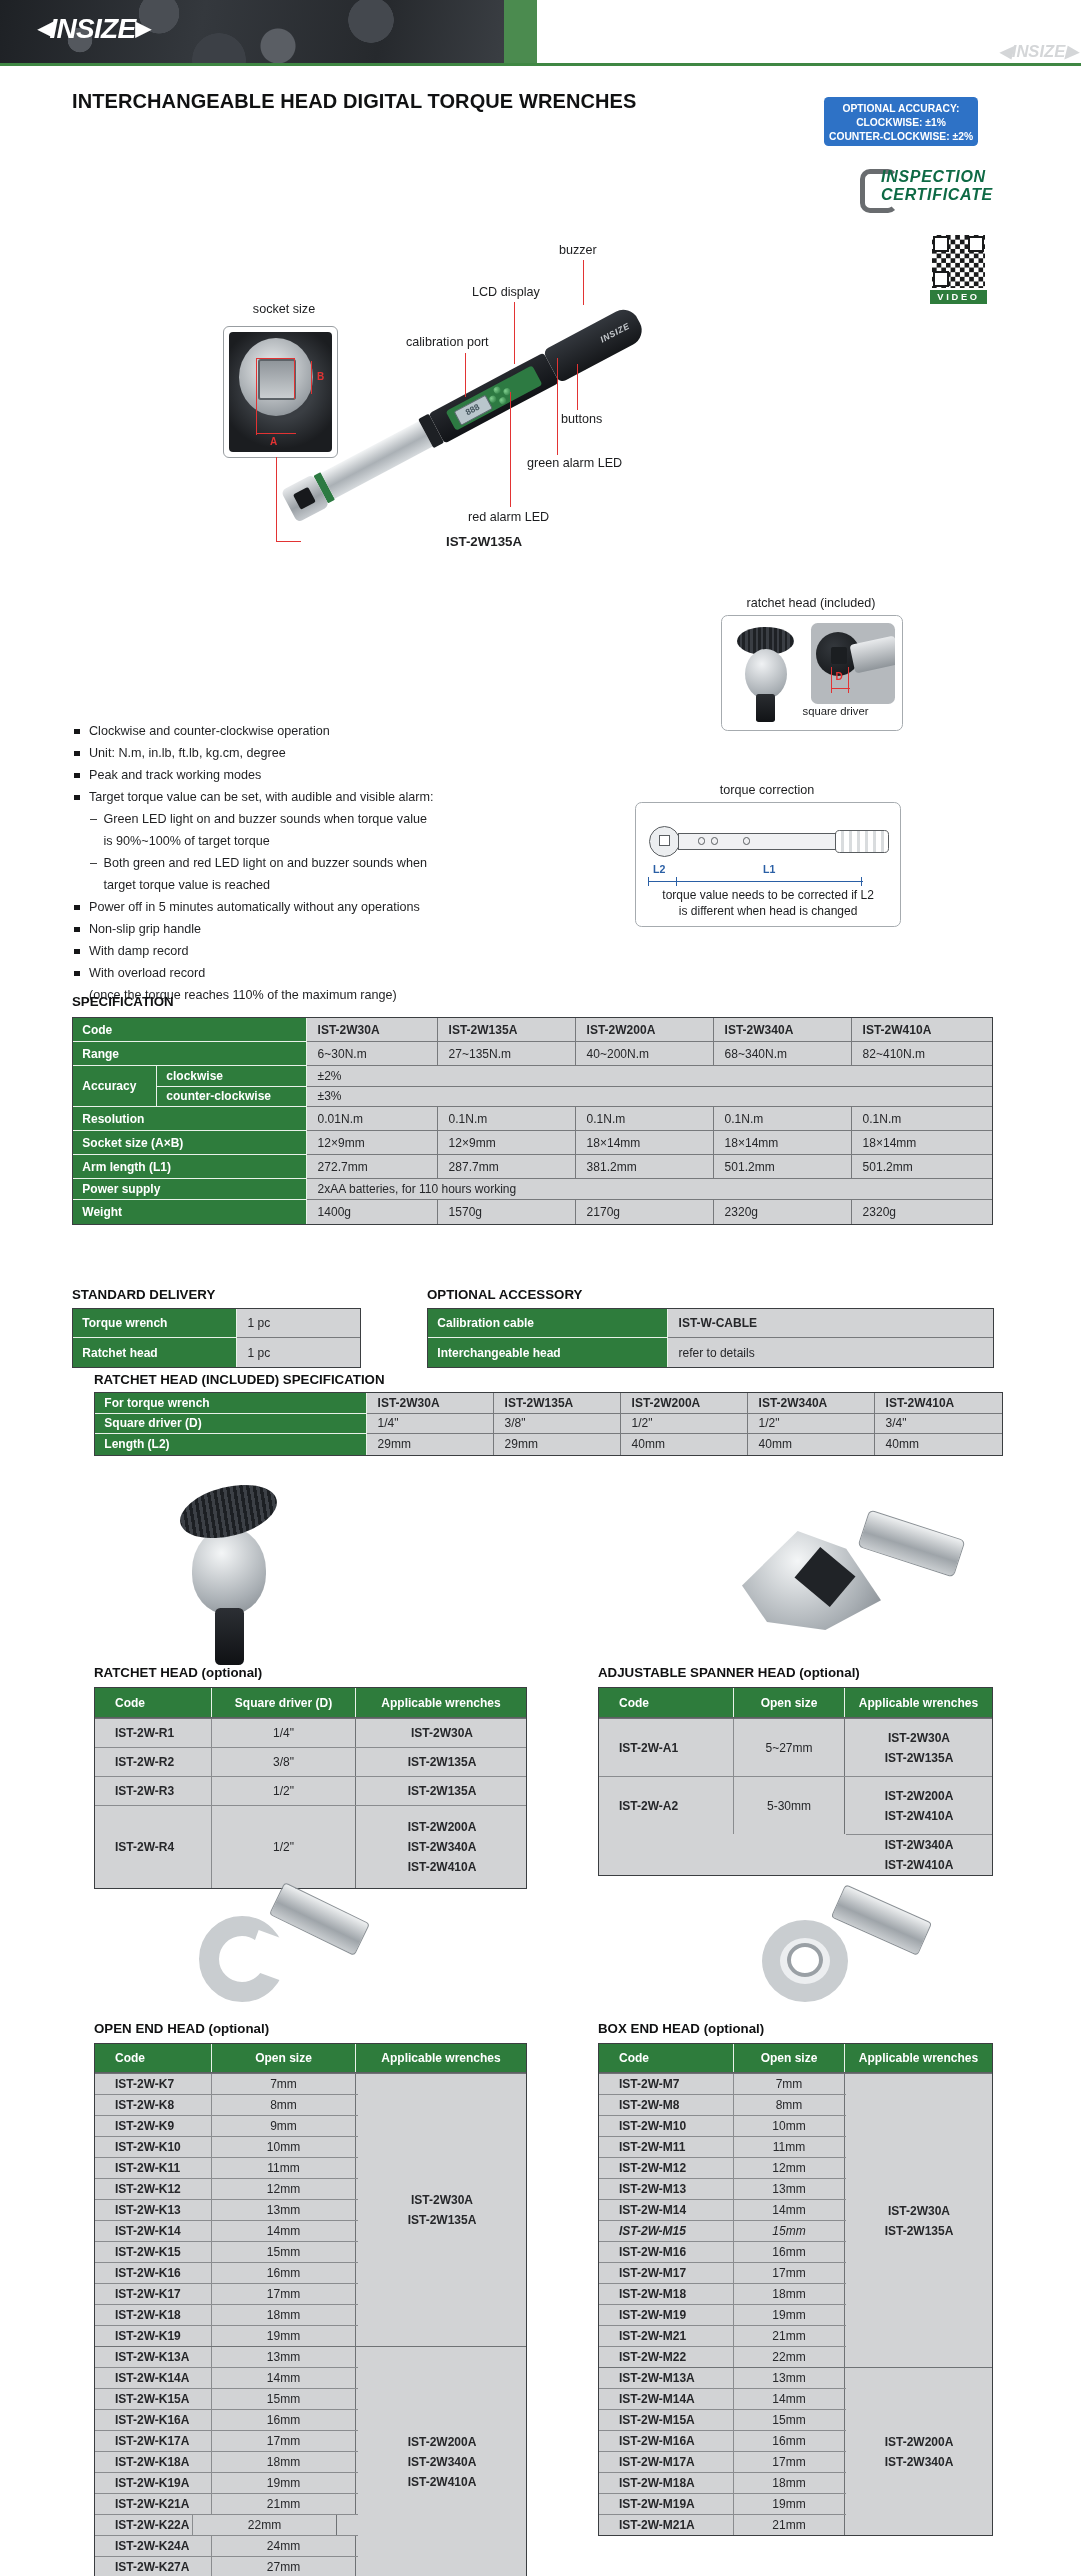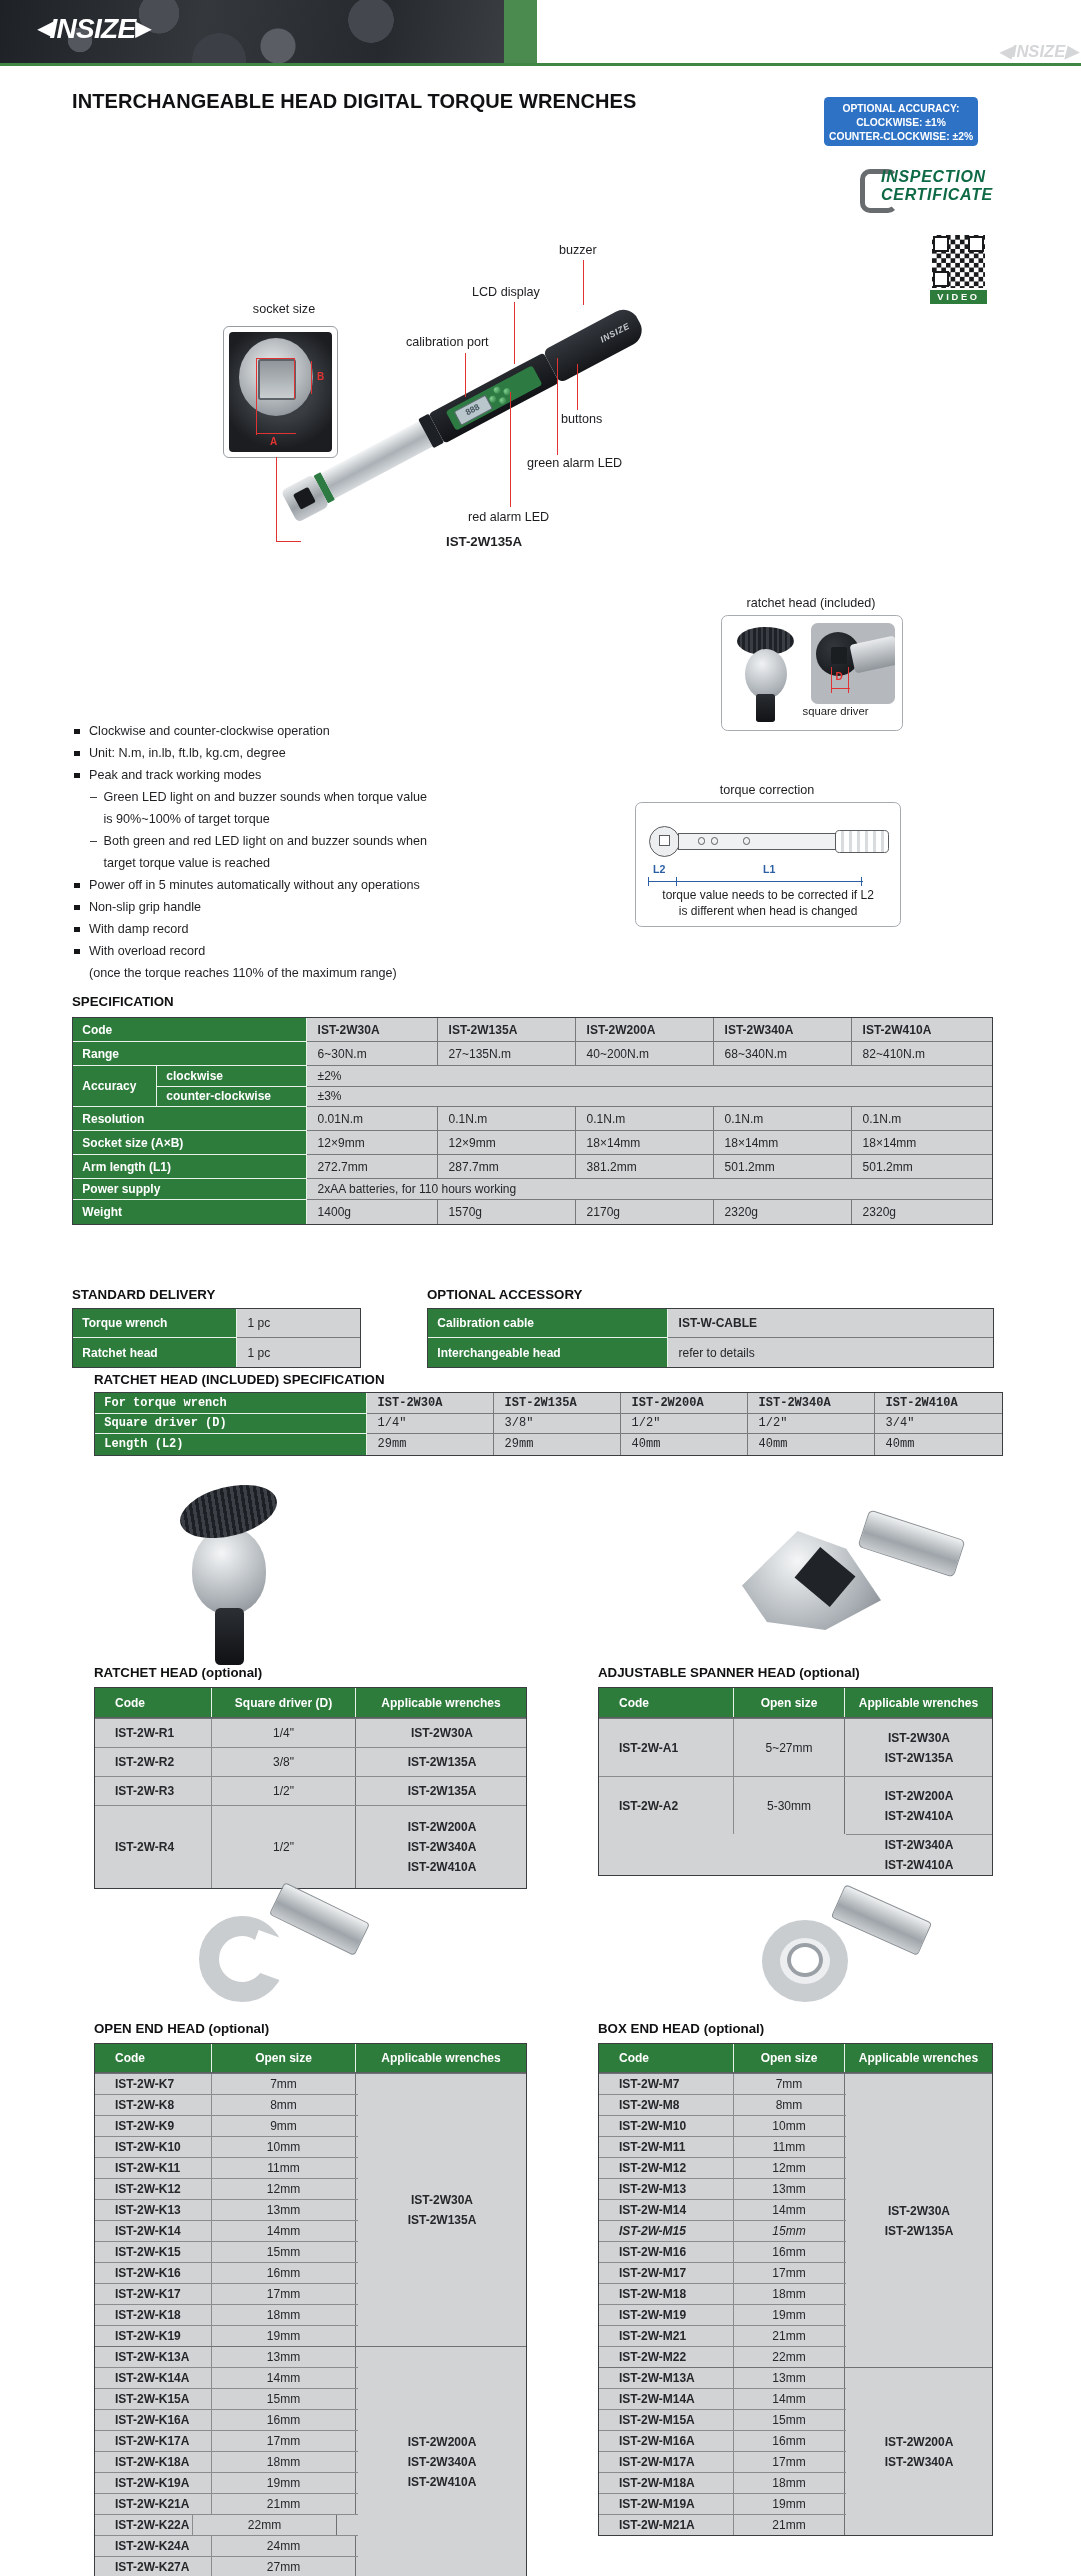--- a/index.html
+++ b/index.html
@@ -244,20 +244,21 @@
       <div class="dimline" style="left:20px;top:65px;width:18.6px;height:1.3px;"></div>
       <div class="dimletter" style="left:24.5px;top:48px;">D</div>
     </div>
   </div>
   <div class="fig-cap" style="left:769px;top:705px;width:133px;font-size:11.3px;">square driver</div>
 
   <div class="features">
     <div class="feat">Clockwise and counter-clockwise operation</div>
     <div class="feat">Unit: N.m, in.lb, ft.lb, kg.cm, degree</div>
     <div class="feat">Peak and track working modes</div>
+    <div class="feat">Target torque value can be set, with audible and visible alarm:</div>
     <div class="sub">Green LED light on and buzzer sounds when torque value
 is 90%~100% of target torque</div>
     <div class="sub">Both green and red LED light on and buzzer sounds when
 target torque value is reached</div>
     <div class="feat">Power off in 5 minutes automatically without any operations</div>
     <div class="feat">Non-slip grip handle</div>
     <div class="feat">With damp record</div>
     <div class="feat">With overload record
 (once the torque reaches 110% of the maximum range)</div>
   </div>
@@ -388,21 +389,21 @@
       <td class="b">IST-W-CABLE</td>
     </tr>
     <tr style="height:29px">
       <td class="g">Interchangeable head</td>
       <td>refer to details</td>
     </tr>
   </tbody>
     </table>
 
   <div class="sec" style="left:94px;top:1372px;">RATCHET HEAD (INCLUDED) SPECIFICATION</div>
-  <table class="spec" style="left:94px;top:1392px;width:908px;font-family:Liberation Mono, monospace;">
+  <table class="spec" style="left:94px;top:1392px;width:908px;">
     <colgroup>
         <col style="width:272px">
         <col style="width:127px">
         <col style="width:127px">
         <col style="width:127px">
         <col style="width:127px">
         <col style="width:127px">
       </colgroup>
     <tbody>
         <tr style="height:20.5px">

